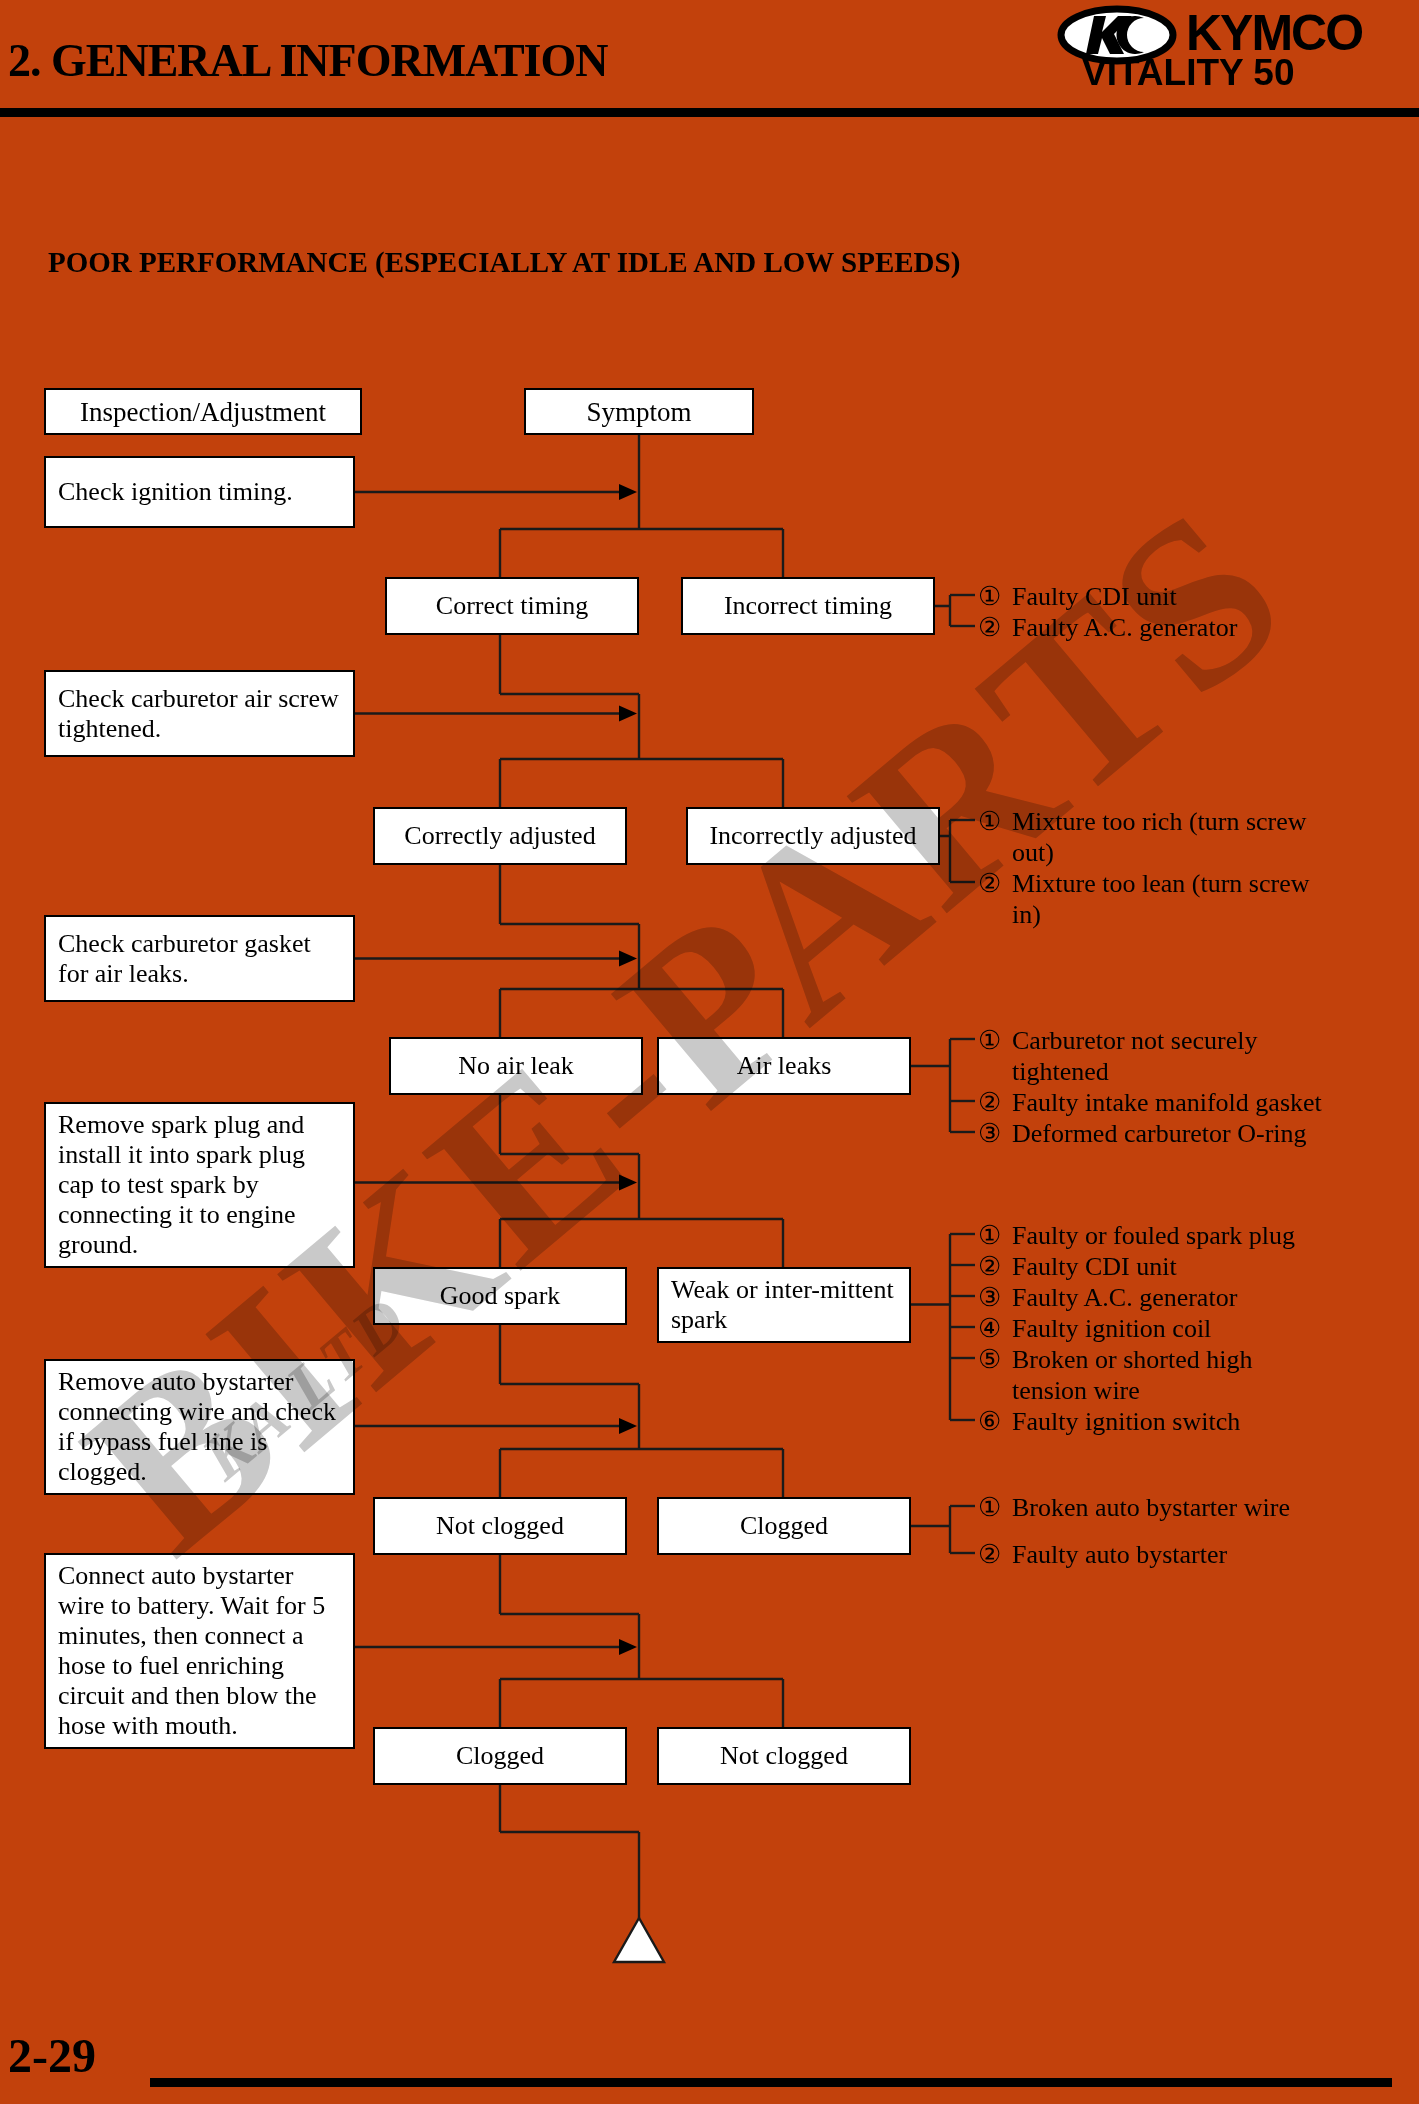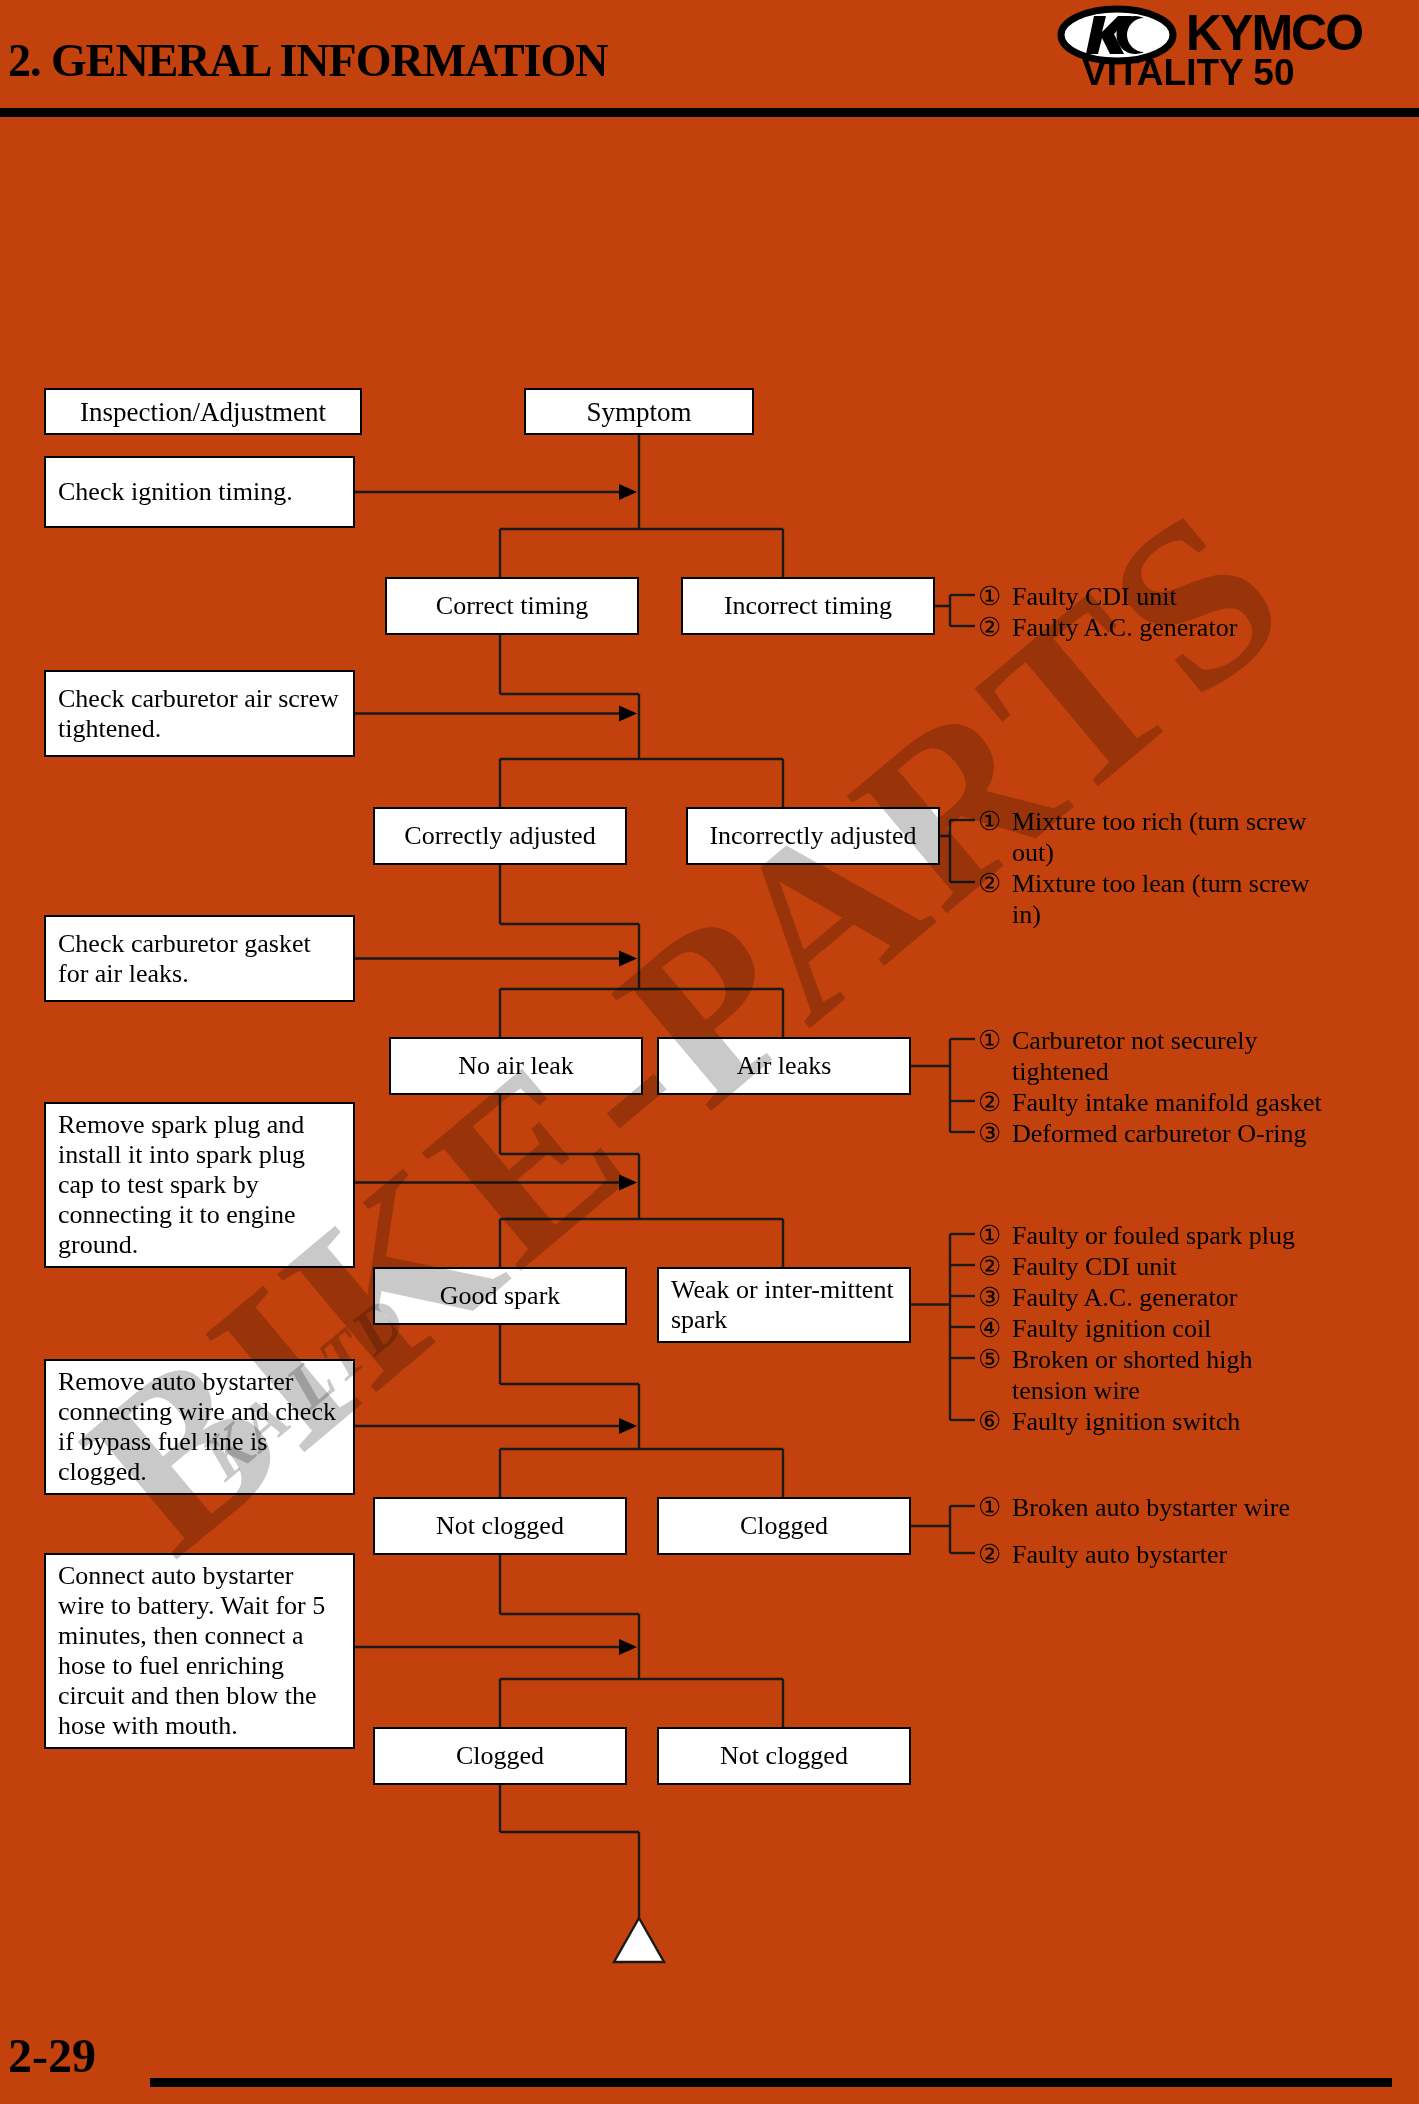--- a/index.html
+++ b/index.html
@@ -48,20 +48,21 @@
   <div class="doc-title">2. GENERAL INFORMATION</div>
   <svg class="logo-svg" width="124" height="62" viewBox="0 0 124 62">
     <ellipse cx="61" cy="31" rx="56" ry="26" fill="#fff" stroke="#000" stroke-width="7"></ellipse>
     <path d="M38 12 L50 12 L46 28 L62 12 L76 12 L58 30 L68 50 L54 50 L46 34 L42 50 L30 50 Z" fill="#000"></path>
     <path d="M88 14 a19 19 0 1 0 0 34 a14.5 14.5 0 1 1 0 -34 Z" fill="#000"></path>
   </svg>
   <div class="brand-name">KYMCO</div>
   <div class="model-name">VITALITY 50</div>
   <div class="header-rule"></div>
 
+  <div class="section-title">POOR PERFORMANCE (ESPECIALLY AT IDLE AND LOW SPEEDS)</div>
 
   <div class="fbox center colhead" style="left:44px;top:388px;width:318px;height:47px;">Inspection/Adjustment</div>
   <div class="fbox center colhead" style="left:524px;top:388px;width:230px;height:47px;">Symptom</div>
 
   <svg id="wires" width="1419" height="2104" viewBox="0 0 1419 2104">
       <line x1="355" y1="492" x2="621" y2="492" stroke="#1a1a1a" stroke-width="2.4"></line>
       <polygon points="637,492 619,484 619,500" fill="#000"></polygon>
       <line x1="639" y1="435" x2="639" y2="529" stroke="#1a1a1a" stroke-width="2.4"></line>
       <line x1="500" y1="529" x2="783" y2="529" stroke="#1a1a1a" stroke-width="2.4"></line>
       <line x1="500" y1="529" x2="500" y2="577" stroke="#1a1a1a" stroke-width="2.4"></line>

